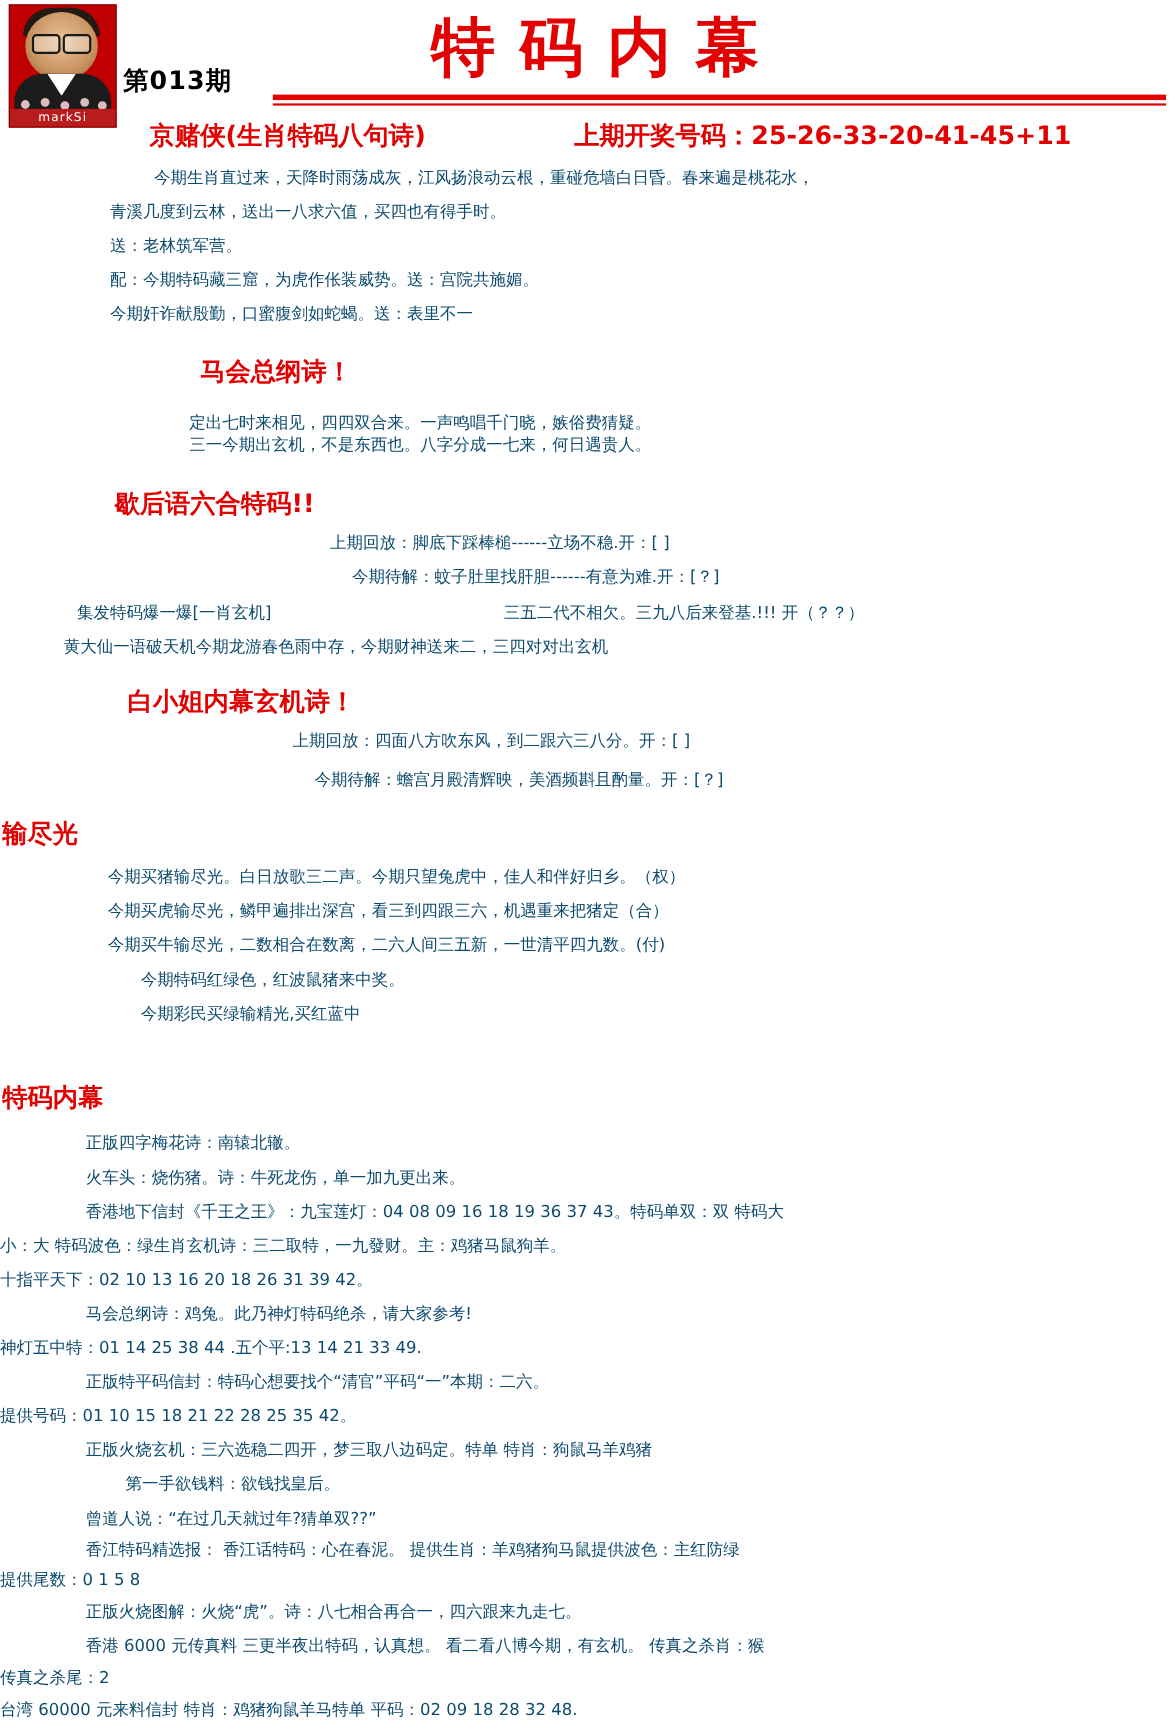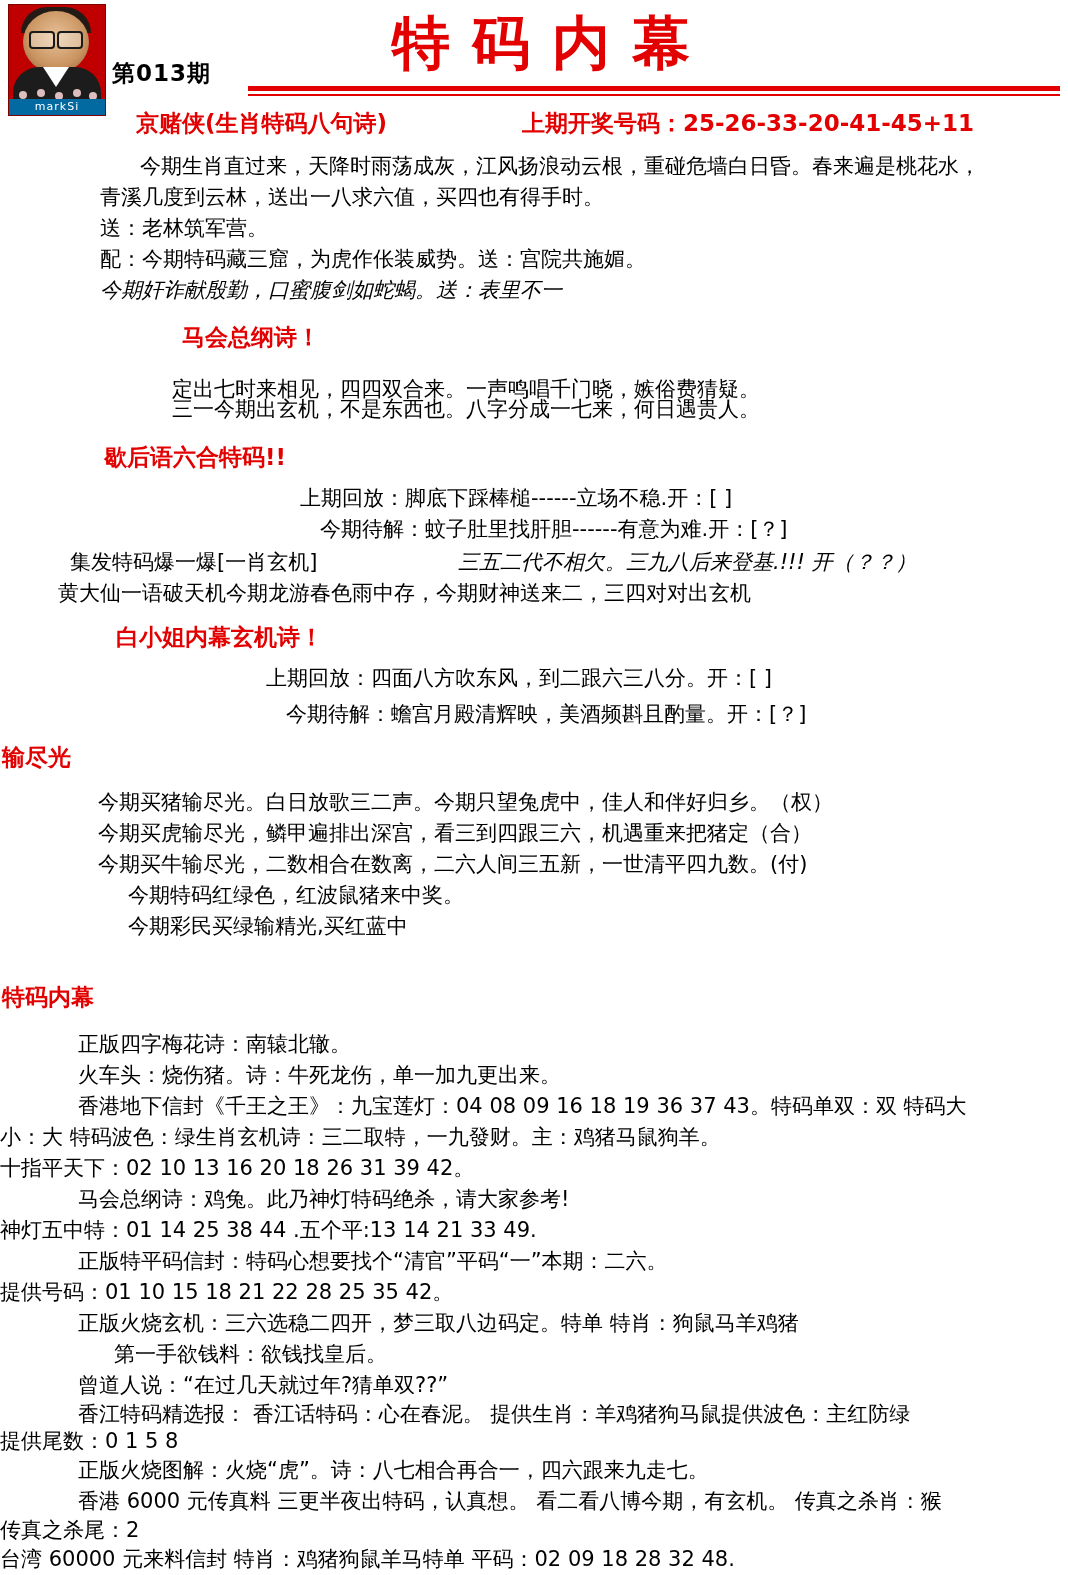--- a/index.html
+++ b/index.html
@@ -42,21 +42,21 @@
   }
   .logo .collar{
     position:absolute;left:34px;top:62px;width:26px;height:20px;background:#ffffff;
     clip-path:polygon(0 0,100% 0,50% 100%);
   }
   .logo .dots{position:absolute;left:6px;top:84px;width:84px;height:14px;}
   .logo .dots span{
     position:absolute;width:8px;height:8px;border-radius:50%;background:#ffd9d9;opacity:.85;
   }
   .logo .brand{
-    position:absolute;left:0;bottom:0;width:96px;height:16px;background:#0369a1;color:#ffffff;
+    position:absolute;left:0;bottom:0;width:96px;height:16px;background:#b91c1c;color:#ffffff;
     font-size:11px;line-height:16px;text-align:center;letter-spacing:1px;
     font-family:"DejaVu Sans",sans-serif;
   }
 
   .issue{
     position:absolute;left:112px;top:58px;font-size:23px;font-weight:bold;color:#000;
     letter-spacing:1px;
   }
   .masthead{
     position:absolute;left:252px;top:8px;width:600px;height:76px;
@@ -72,21 +72,21 @@
   }
 
   .subhead{
     position:absolute;left:136px;top:108px;width:920px;height:30px;
     font-size:23px;font-weight:bold;color:#e20000;
   }
   .subhead .left{position:absolute;left:0;top:0;}
   .subhead .right{position:absolute;left:386px;top:0;}
 
   
-  .line{position:absolute;font-size:21px;color:#000000;white-space:nowrap;}
+  .line{position:absolute;font-size:15px;color:#0c4a6e;white-space:nowrap;}
   .sec{position:absolute;font-size:23px;font-weight:bold;color:#e20000;white-space:nowrap;}
 </style>
 </head>
 <body>
 
 <div class="page">
 
   <div class="logo">
     <div class="hair"></div>
     <div class="face"></div>
@@ -113,31 +113,31 @@
 
   <div class="subhead">
     <span class="left">京赌侠(生肖特码八句诗)</span>
     <span class="right">上期开奖号码：25-26-33-20-41-45+11</span>
   </div>
 
   <div class="line" style="left:140px;top:152px;">今期生肖直过来，天降时雨荡成灰，江风扬浪动云根，重碰危墙白日昏。春来遍是桃花水，</div>
   <div class="line" style="left:100px;top:183px;">青溪几度到云林，送出一八求六值，买四也有得手时。</div>
   <div class="line" style="left:100px;top:214px;">送：老林筑军营。</div>
   <div class="line" style="left:100px;top:245px;">配：今期特码藏三窟，为虎作伥装威势。送：宫院共施媚。</div>
-  <div class="line" style="left:100px;top:276px;font-style:italic;">今期奸诈献殷勤，口蜜腹剑如蛇蝎。送：表里不一</div>
+  <div class="line" style="left:100px;top:276px;">今期奸诈献殷勤，口蜜腹剑如蛇蝎。送：表里不一</div>
 
   <div class="sec" style="left:182px;top:322px;">马会总纲诗！</div>
   <div class="line" style="left:172px;top:364px;margin-top:11px;">定出七时来相见，四四双合来。一声鸣唱千门晓，嫉俗费猜疑。</div>
   <div class="line" style="left:172px;top:395px;">三一今期出玄机，不是东西也。八字分成一七来，何日遇贵人。</div>
 
   <div class="sec" style="left:104px;top:442px;">歇后语六合特码!!</div>
   <div class="line" style="left:300px;top:484px;">上期回放：脚底下踩棒槌------立场不稳.开：[    ]</div>
   <div class="line" style="left:320px;top:515px;">今期待解：蚊子肚里找肝胆------有意为难.开：[？]</div>
   <div class="line" style="left:70px;top:548px;">集发特码爆一爆[一肖玄机]</div>
-  <div class="line" style="left:458px;top:548px;font-style:italic;">三五二代不相欠。三九八后来登基.!!!   开（？？）</div>
+  <div class="line" style="left:458px;top:548px;">三五二代不相欠。三九八后来登基.!!!   开（？？）</div>
   <div class="line" style="left:58px;top:579px;">黄大仙一语破天机今期龙游春色雨中存，今期财神送来二，三四对对出玄机</div>
 
   <div class="sec" style="left:116px;top:622px;">白小姐内幕玄机诗！</div>
   <div class="line" style="left:266px;top:664px;">上期回放：四面八方吹东风，到二跟六三八分。开：[    ]</div>
   <div class="line" style="left:286px;top:700px;">今期待解：蟾宫月殿清辉映，美酒频斟且酌量。开：[？]</div>
 
   <div class="sec" style="left:2px;top:742px;">输尽光</div>
   <div class="line" style="left:98px;top:788px;">今期买猪输尽光。白日放歌三二声。今期只望兔虎中，佳人和伴好归乡。（权）</div>
   <div class="line" style="left:98px;top:819px;">今期买虎输尽光，鳞甲遍排出深宫，看三到四跟三六，机遇重来把猪定（合）</div>
   <div class="line" style="left:98px;top:850px;">今期买牛输尽光，二数相合在数离，二六人间三五新，一世清平四九数。(付)</div>

